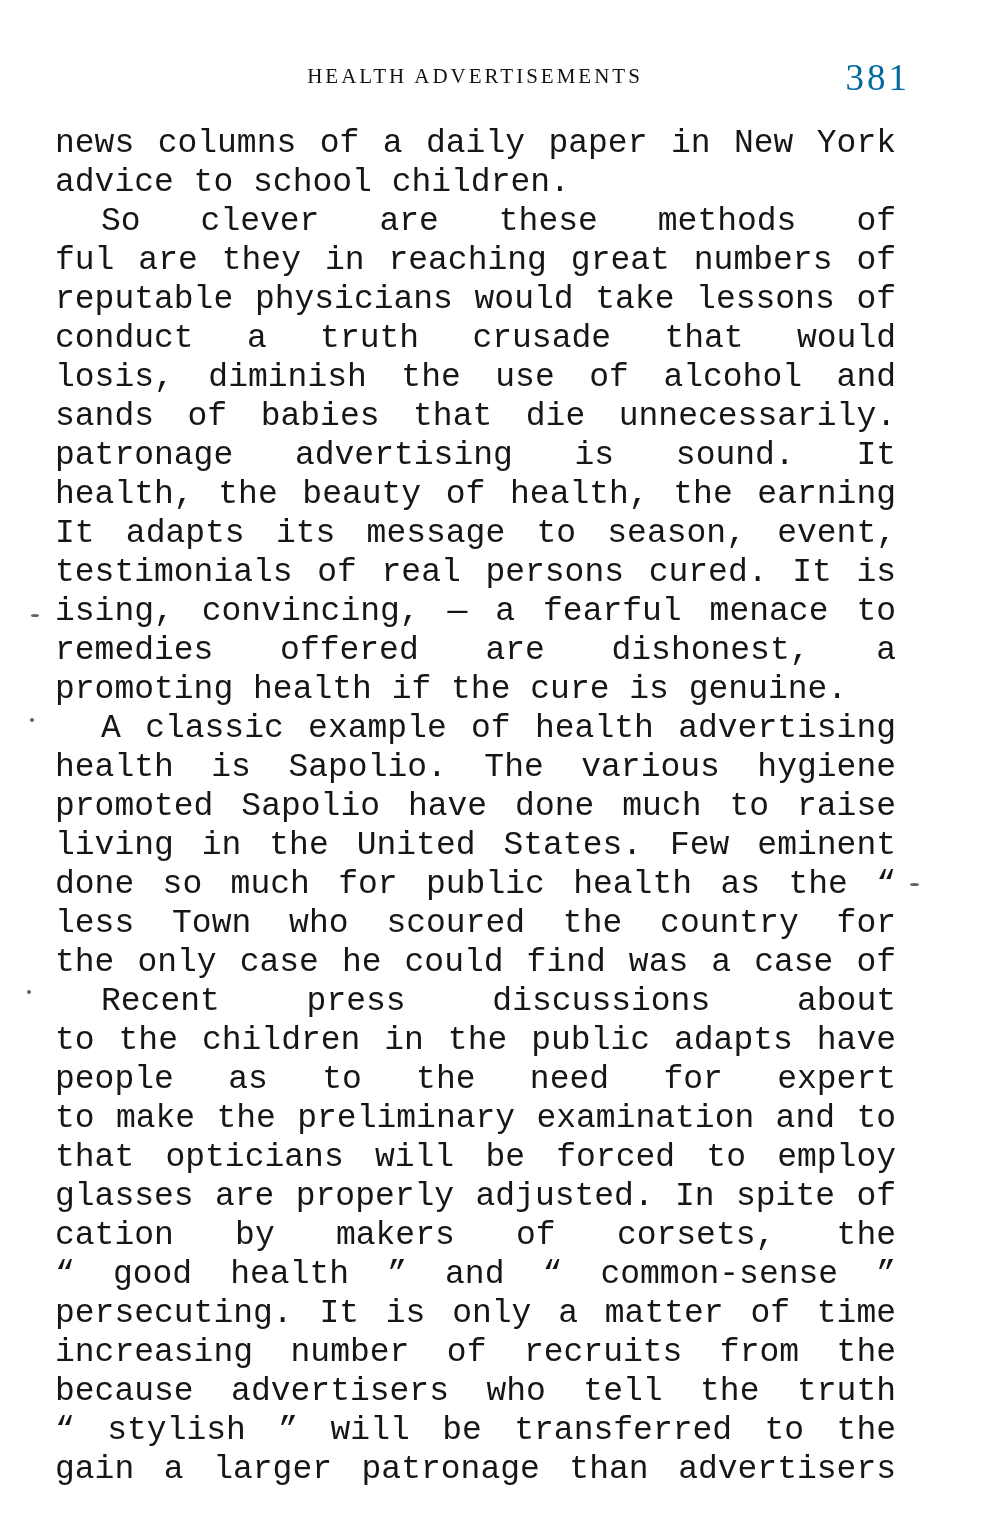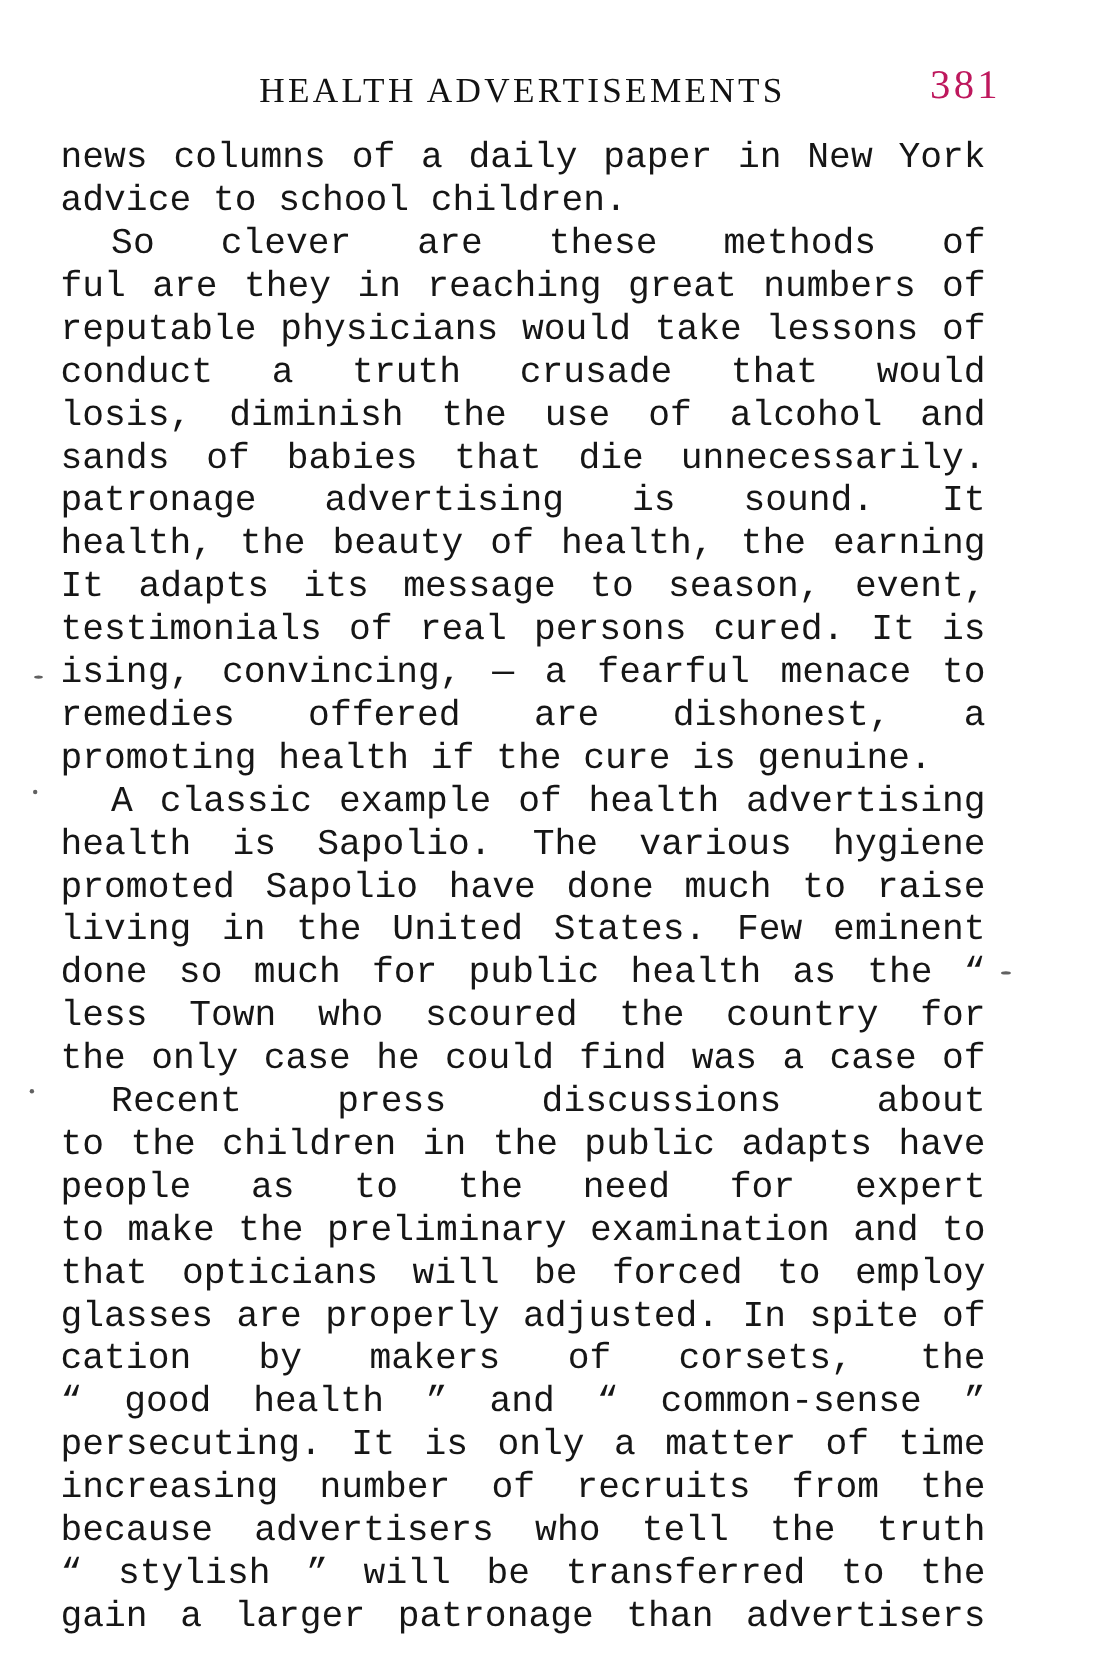--- a/index.html
+++ b/index.html
@@ -16,32 +16,32 @@
     position: absolute;
     inset: 0;
     background: #ffffff;
   }
   .running-head {
     position: absolute;
     top: 64px;
     left: 55px;
     width: 840px;
     text-align: center;
-    font-size: 32px;
+    font-size: 21px;
     letter-spacing: 3px;
     white-space: nowrap;
     color: #121212;
   }
   .page-number {
     position: absolute;
     top: 56px;
     right: 90px;
     font-size: 37px;
     letter-spacing: 3px;
-    color: #be185d;
+    color: #0369a1;
     font-variant-numeric: oldstyle-nums;
   }
   .body-text {
     position: absolute;
     top: 124px;
     left: 55px;
     width: 841px;
     font-size: 33px;
     line-height: 39px;
     font-family: Liberation Mono, monospace;

